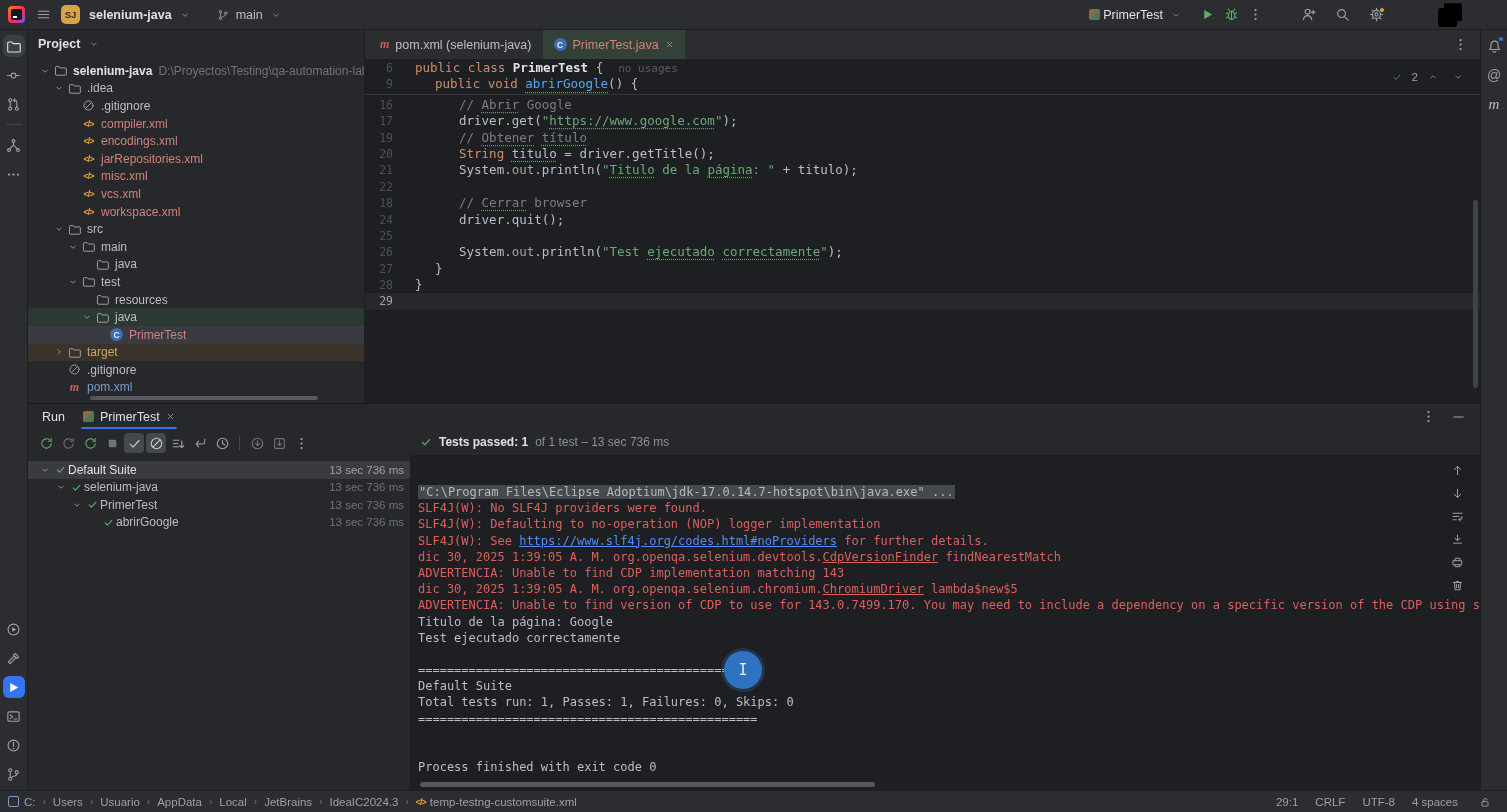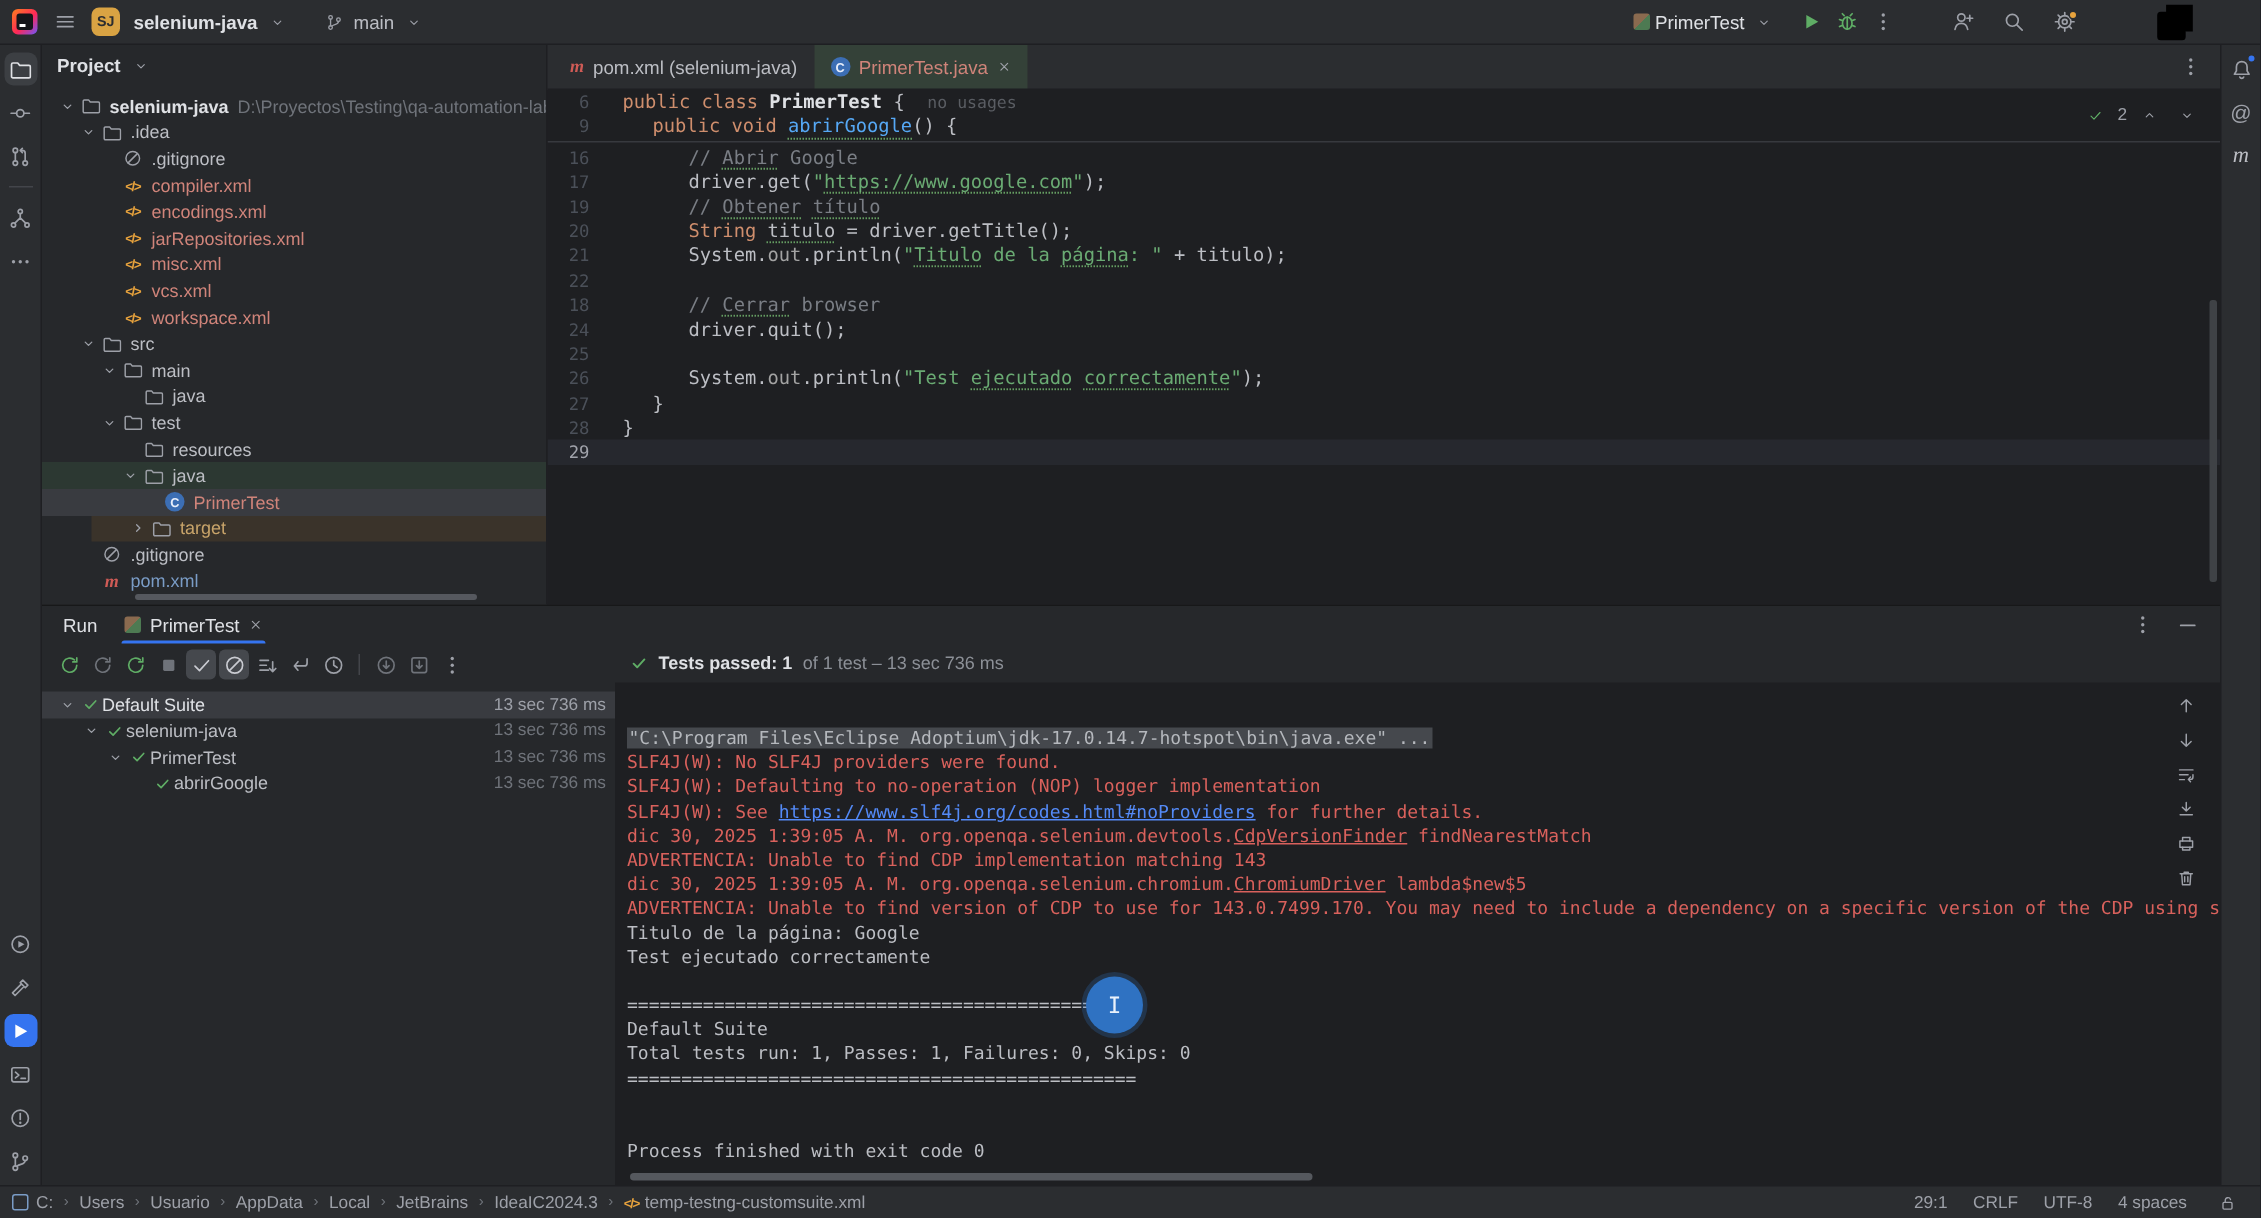--- a/index.html
+++ b/index.html
@@ -485,21 +485,21 @@
               </span>
               <span>java</span>
             </div>
             <div class="trow row-selected" style="padding-left: 66px;">
               <span class="chev"></span>
               <span class="ticon">
                 <span class="class-badge">C</span>
               </span>
               <span class="f-unversioned">PrimerTest</span>
             </div>
-            <div class="trow row-excluded" style="padding-left: 24px; margin-left: 33px;">
+            <div class="trow row-excluded" style="padding-left: 24px;">
               <span class="chev">
                 <svg viewBox="0 0 16 16">
                   <path d="M6.5 4.5 10 8l-3.5 3.5"></path>
                 </svg>
               </span>
               <span class="ticon">
                 <svg viewBox="0 0 16 16">
                   <path d="M1.8 4.2c0-.6.4-1 1-1h3.4l1.4 1.7h6.6c.6 0 1 .4 1 1v6.9c0 .6-.4 1-1 1H2.8c-.6 0-1-.4-1-1z"></path>
                 </svg>
               </span>

